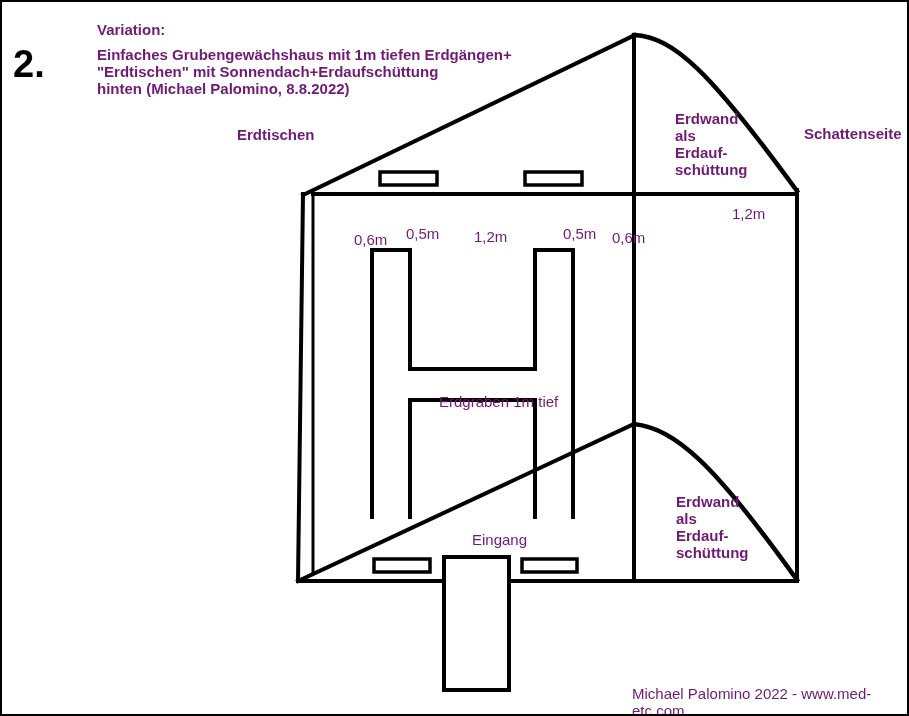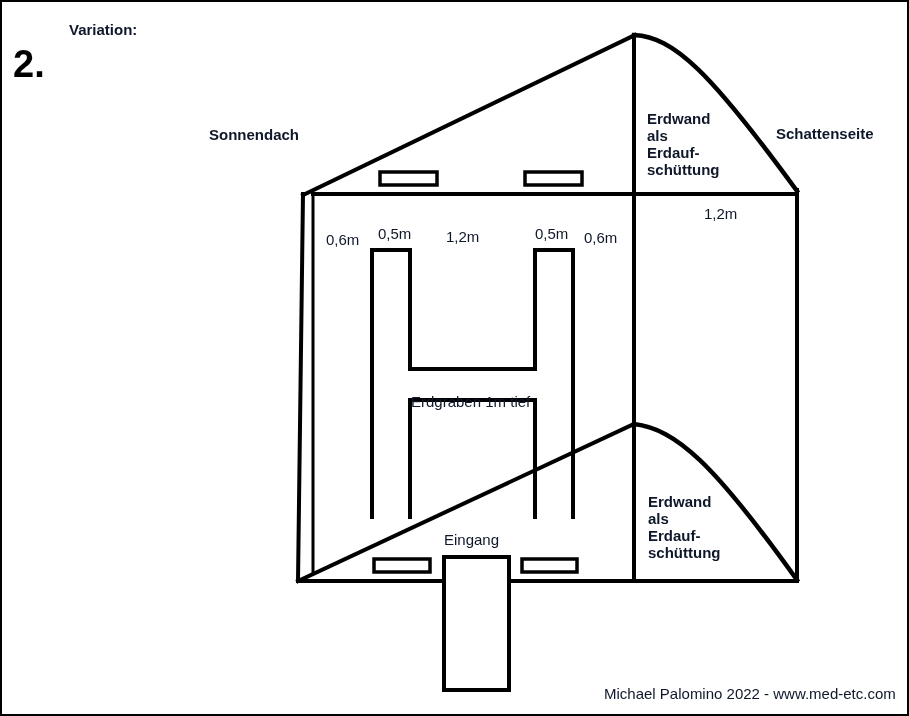--- a/index.html
+++ b/index.html
@@ -11,21 +11,22 @@
     background:#ffffff;
     border:2px solid #000000;
     overflow:hidden;
   }
   .diagram-svg { position:absolute; left:0; top:0; width:909px; height:716px; }
   .txt {
     position:absolute;
     font-size:15px;
     line-height:17px;
     white-space:pre-line;
-    color:#0f172a;
+    color:#701a75;
+    margin-left:28px;
   }
   .b { font-weight:bold; }
   .center { text-align:center; }
   .fig-num {
     position:absolute;
     font-size:38px;
     line-height:38px;
     font-weight:bold;
   }
 </style>
@@ -60,22 +61,25 @@
       <rect stroke-width="3.5" fill="#ffffff" x="520" y="557" width="55" height="13"></rect>
 
       <rect stroke-width="4" fill="#ffffff" x="442" y="555" width="65" height="133"></rect>
     </g>
   </svg>
 
   <div class="fig-num" style="left:11px; top:43px;">2.</div>
 
   <div class="txt b" style="left:67px; top:19px;">Variation:</div>
 
+  <div class="txt b" style="left:67px; top:44px; width:470px;">Einfaches Grubengewächshaus mit 1m tiefen Erdgängen+
+"Erdtischen" mit Sonnendach+Erdaufschüttung
+hinten (Michael Palomino, 8.8.2022)</div>
 
-  <div class="txt b" style="left:207px; top:124px;">Sonnendach</div>
+  <div class="txt b" style="left:207px; top:124px;">Erdtischen</div>
 
 
   <div class="txt b" style="left:774px; top:123px;">Schattenseite</div>
 
   <div class="txt b" style="left:645px; top:108px;">Erdwand
 als
 Erdauf-
 schüttung</div>
 
   <div class="txt" style="left:702px; top:203px;">1,2m</div>

